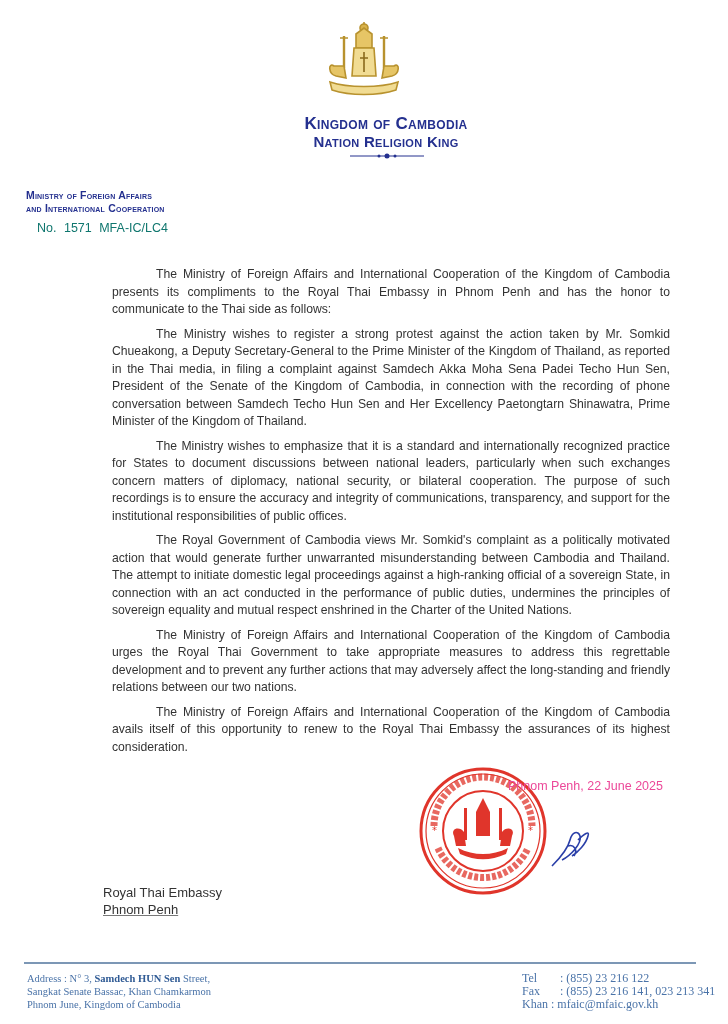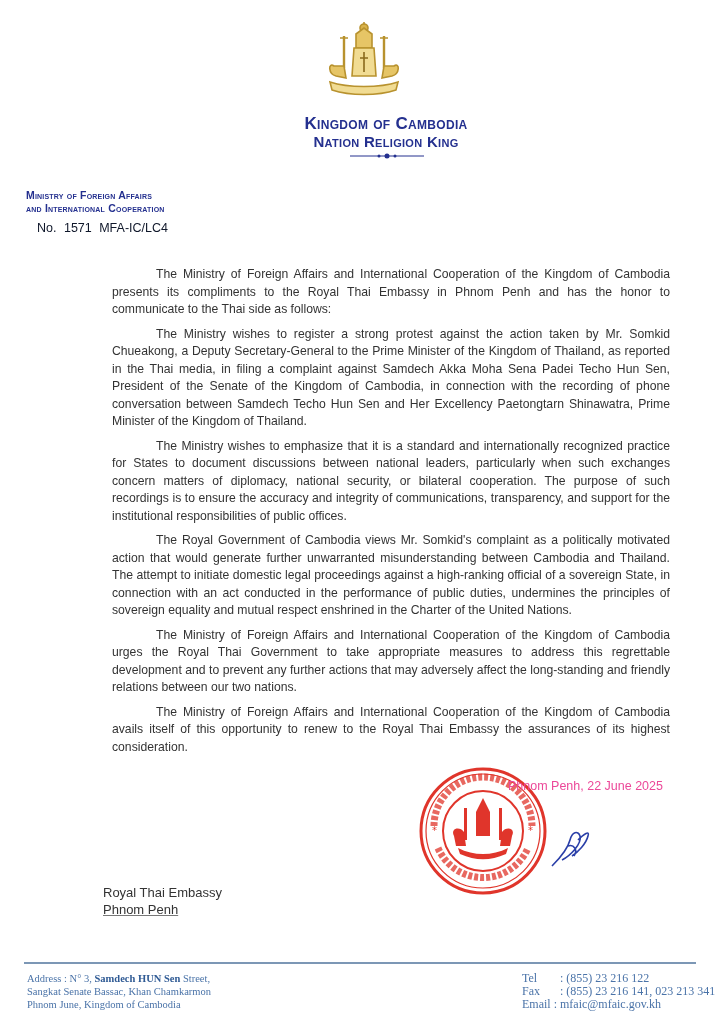--- a/index.html
+++ b/index.html
@@ -3,21 +3,21 @@
 <meta charset="utf-8">
 <style>
   html, body { margin: 0; padding: 0; background: #ffffff; }
   body { width: 728px; height: 1024px; position: relative; overflow: hidden; font-family: "Liberation Sans", sans-serif; color: #2a2a2a; }
   .emblem { position: absolute; left: 318px; top: 18px; width: 92px; height: 86px; }
   .kingdom { position: absolute; left: 0; width: 728px; text-align: center; font-family: "Liberation Sans", sans-serif; font-weight: bold; color: #24308f; font-variant: small-caps; }
   .k1 { top: 114px; font-size: 17px; left: 22px; letter-spacing: 0.3px; }
   .k2 { top: 133px; font-size: 15px; left: 22px; letter-spacing: 0.3px; }
   .ornament { position: absolute; top: 152px; left: 348px; width: 78px; height: 8px; }
   .ministry { position: absolute; left: 26px; top: 169px; font-size: 10.5px; font-weight: bold; color: #24308f; font-variant: small-caps; line-height: 13px; text-align: left; width: 200px; letter-spacing: 0.2px; margin-top: 20px; }
-  .ref { position: absolute; left: 37px; top: 221px; font-size: 12.5px; color: #0f172a; word-spacing: 4px; text-align: right; }
+  .ref { position: absolute; left: 37px; top: 221px; font-size: 12.5px; color: #0f766e; word-spacing: 4px; text-align: right; }
   .body-text { position: absolute; left: 112px; top: 266px; width: 566px; font-size: 12.2px; line-height: 17.5px; text-align: justify; color: #333; }
   .body-text p { margin: 0 8px 7px 0; text-indent: 44px; }
   .date { position: absolute; left: 508px; top: 779px; font-size: 12.5px; color: #ec4899; z-index: 3; }
   .seal { position: absolute; left: 418px; top: 766px; width: 130px; height: 130px; z-index: 2; }
   .signature { position: absolute; left: 548px; top: 826px; width: 46px; height: 44px; z-index: 4; }
   .recipient { position: absolute; left: 103px; top: 884px; font-size: 13px; line-height: 17px; color: #333; }
   .recipient .city { text-decoration: underline; text-decoration-color: #777; }
   .footer-line { position: absolute; left: 24px; top: 962px; width: 672px; height: 2px; background: #7c97b5; }
   .addr { position: absolute; left: 27px; top: 972px; font-family: Liberation Serif, serif; font-size: 10.5px; line-height: 13px; color: #4a73a8; }
   .addr b { color: #2f5a94; }
@@ -102,14 +102,14 @@
 
 <div class="addr">
   <div><span>Address : N° 3, </span><b>Samdech HUN Sen</b><span> Street,</span></div>
   <div>Sangkat Senate Bassac, Khan Chamkarmon</div>
   <div>Phnom June, Kingdom of Cambodia</div>
 </div>
 
 <div class="contact">
   <div><span class="lbl">Tel</span><span>: (855) 23 216 122</span></div>
   <div><span class="lbl">Fax</span><span>: (855) 23 216 141, 023 213 341</span></div>
-  <div><span>Email</span> <span>: mfaic@mfaic.gov.kh</span></div>
+  <div><span>Khan</span> <span>: mfaic@mfaic.gov.kh</span></div>
 </div>
 
 </body></html>

